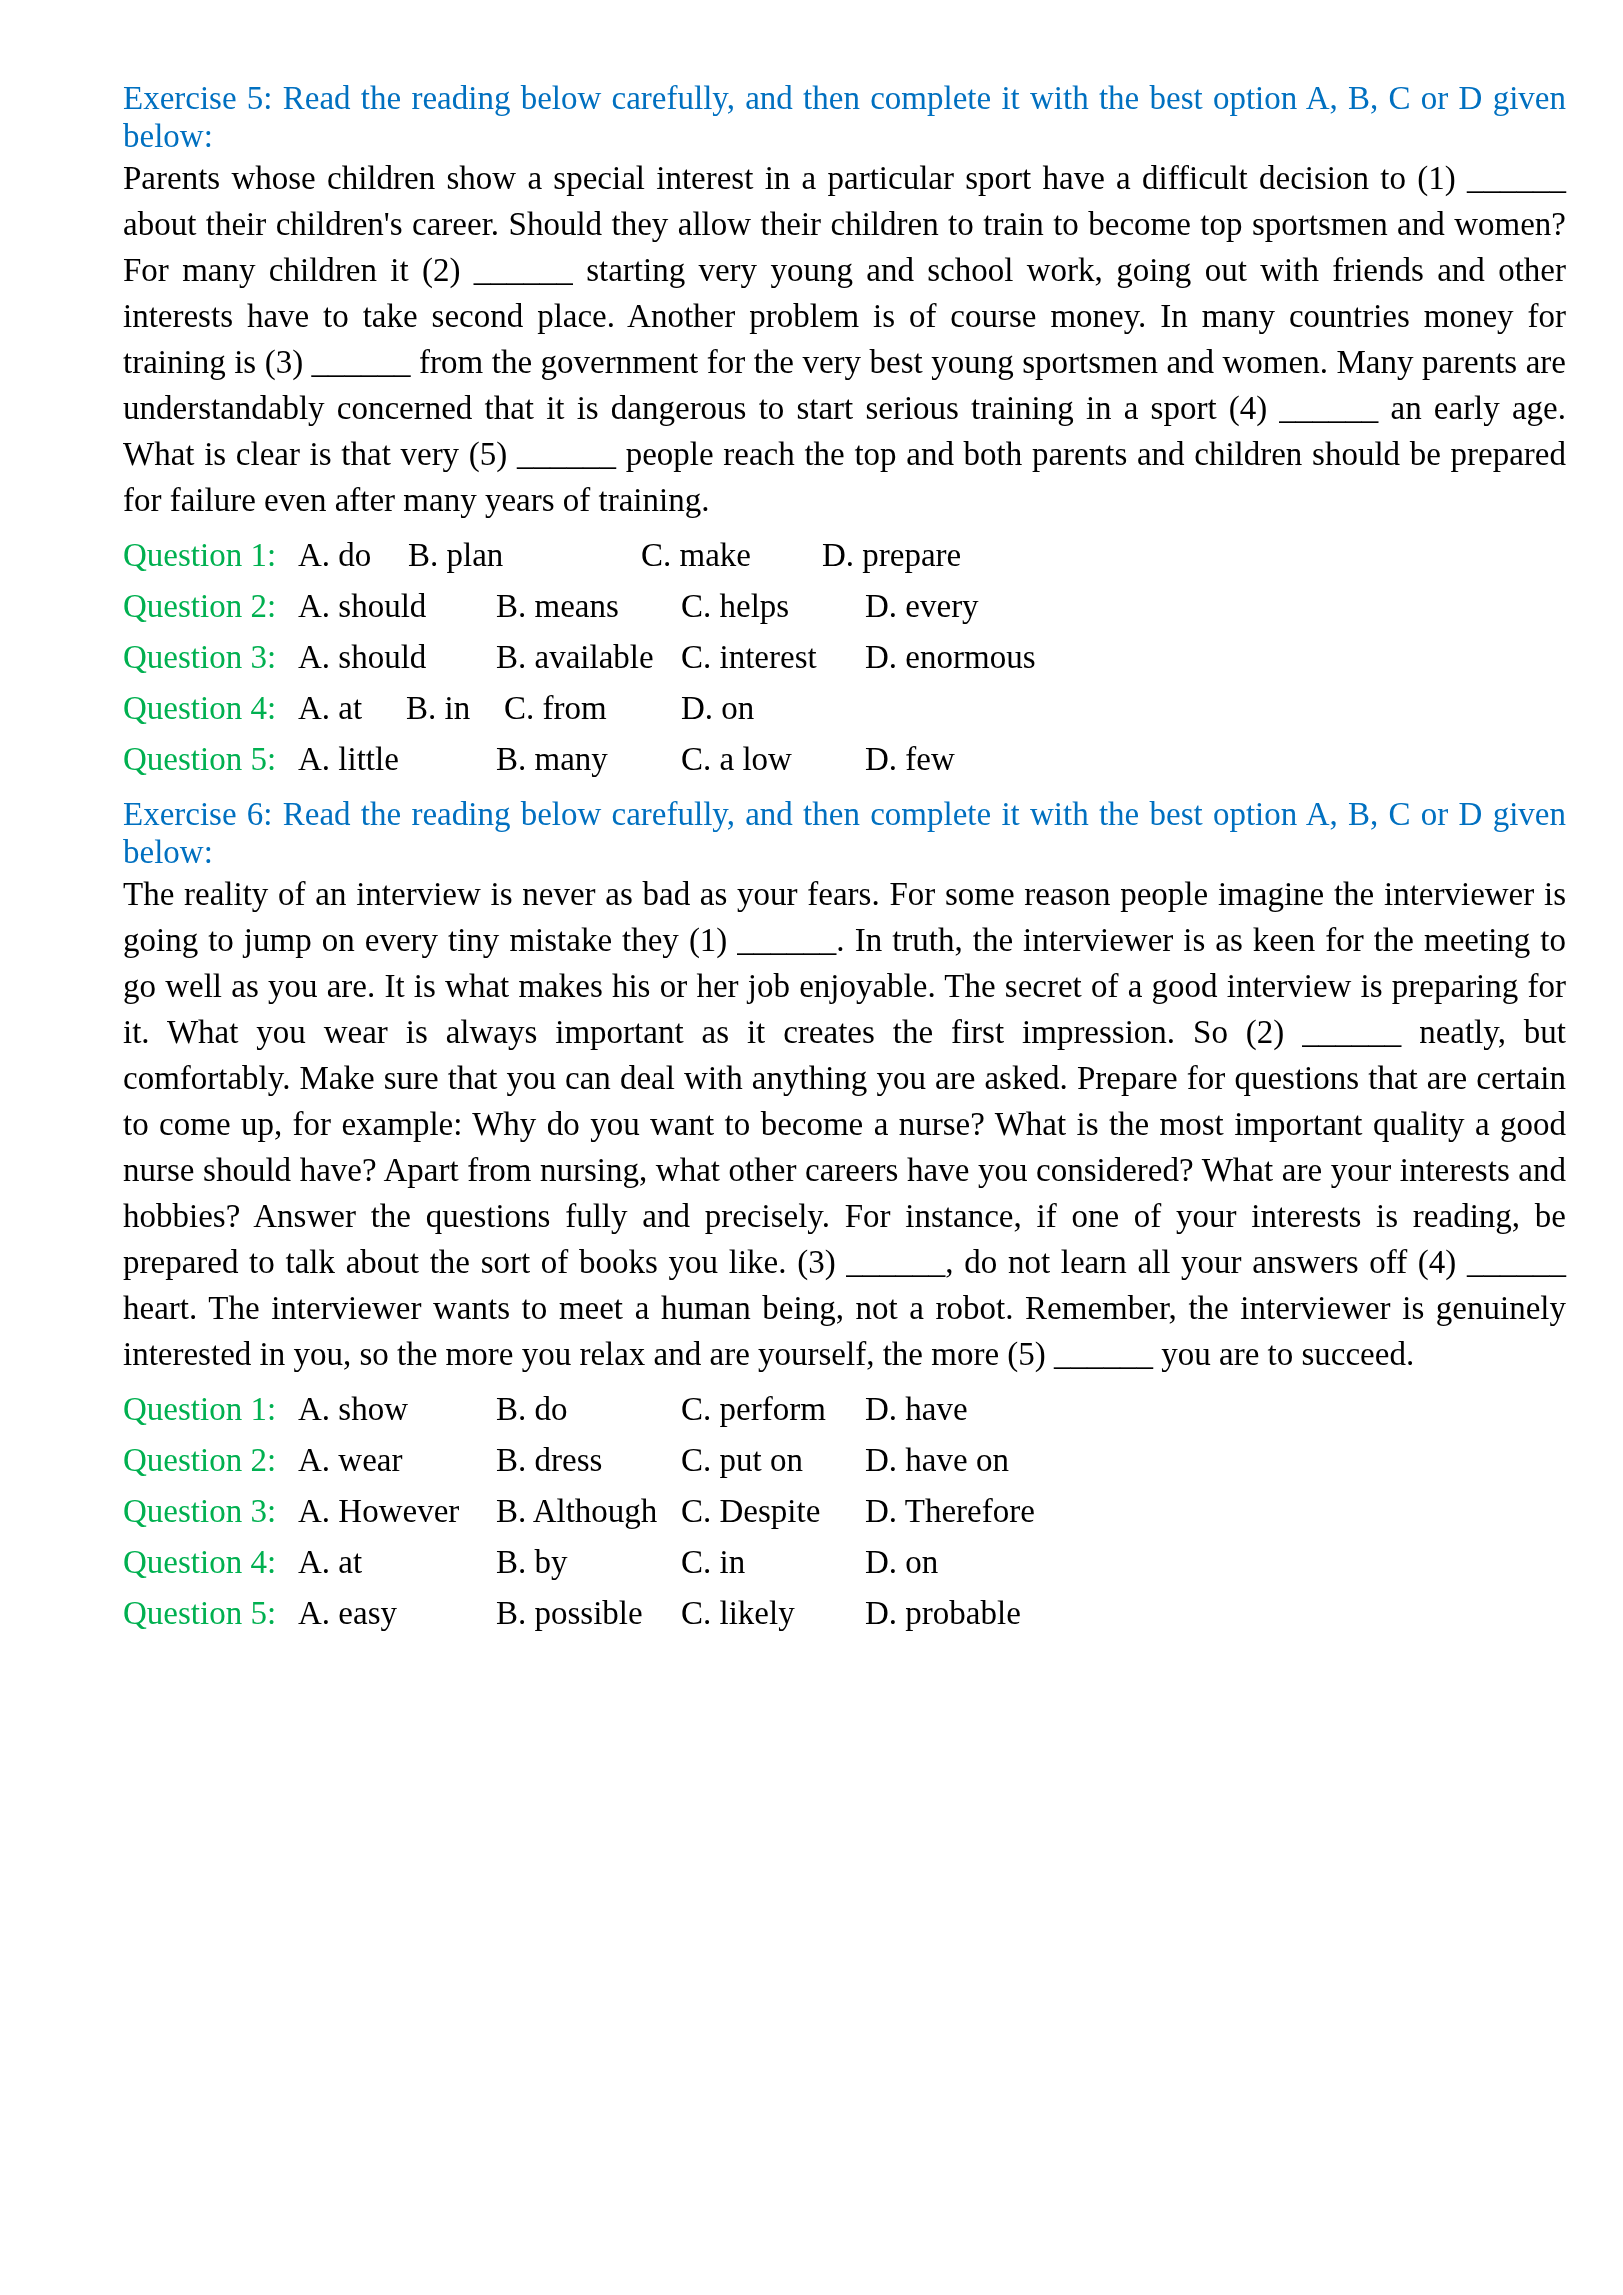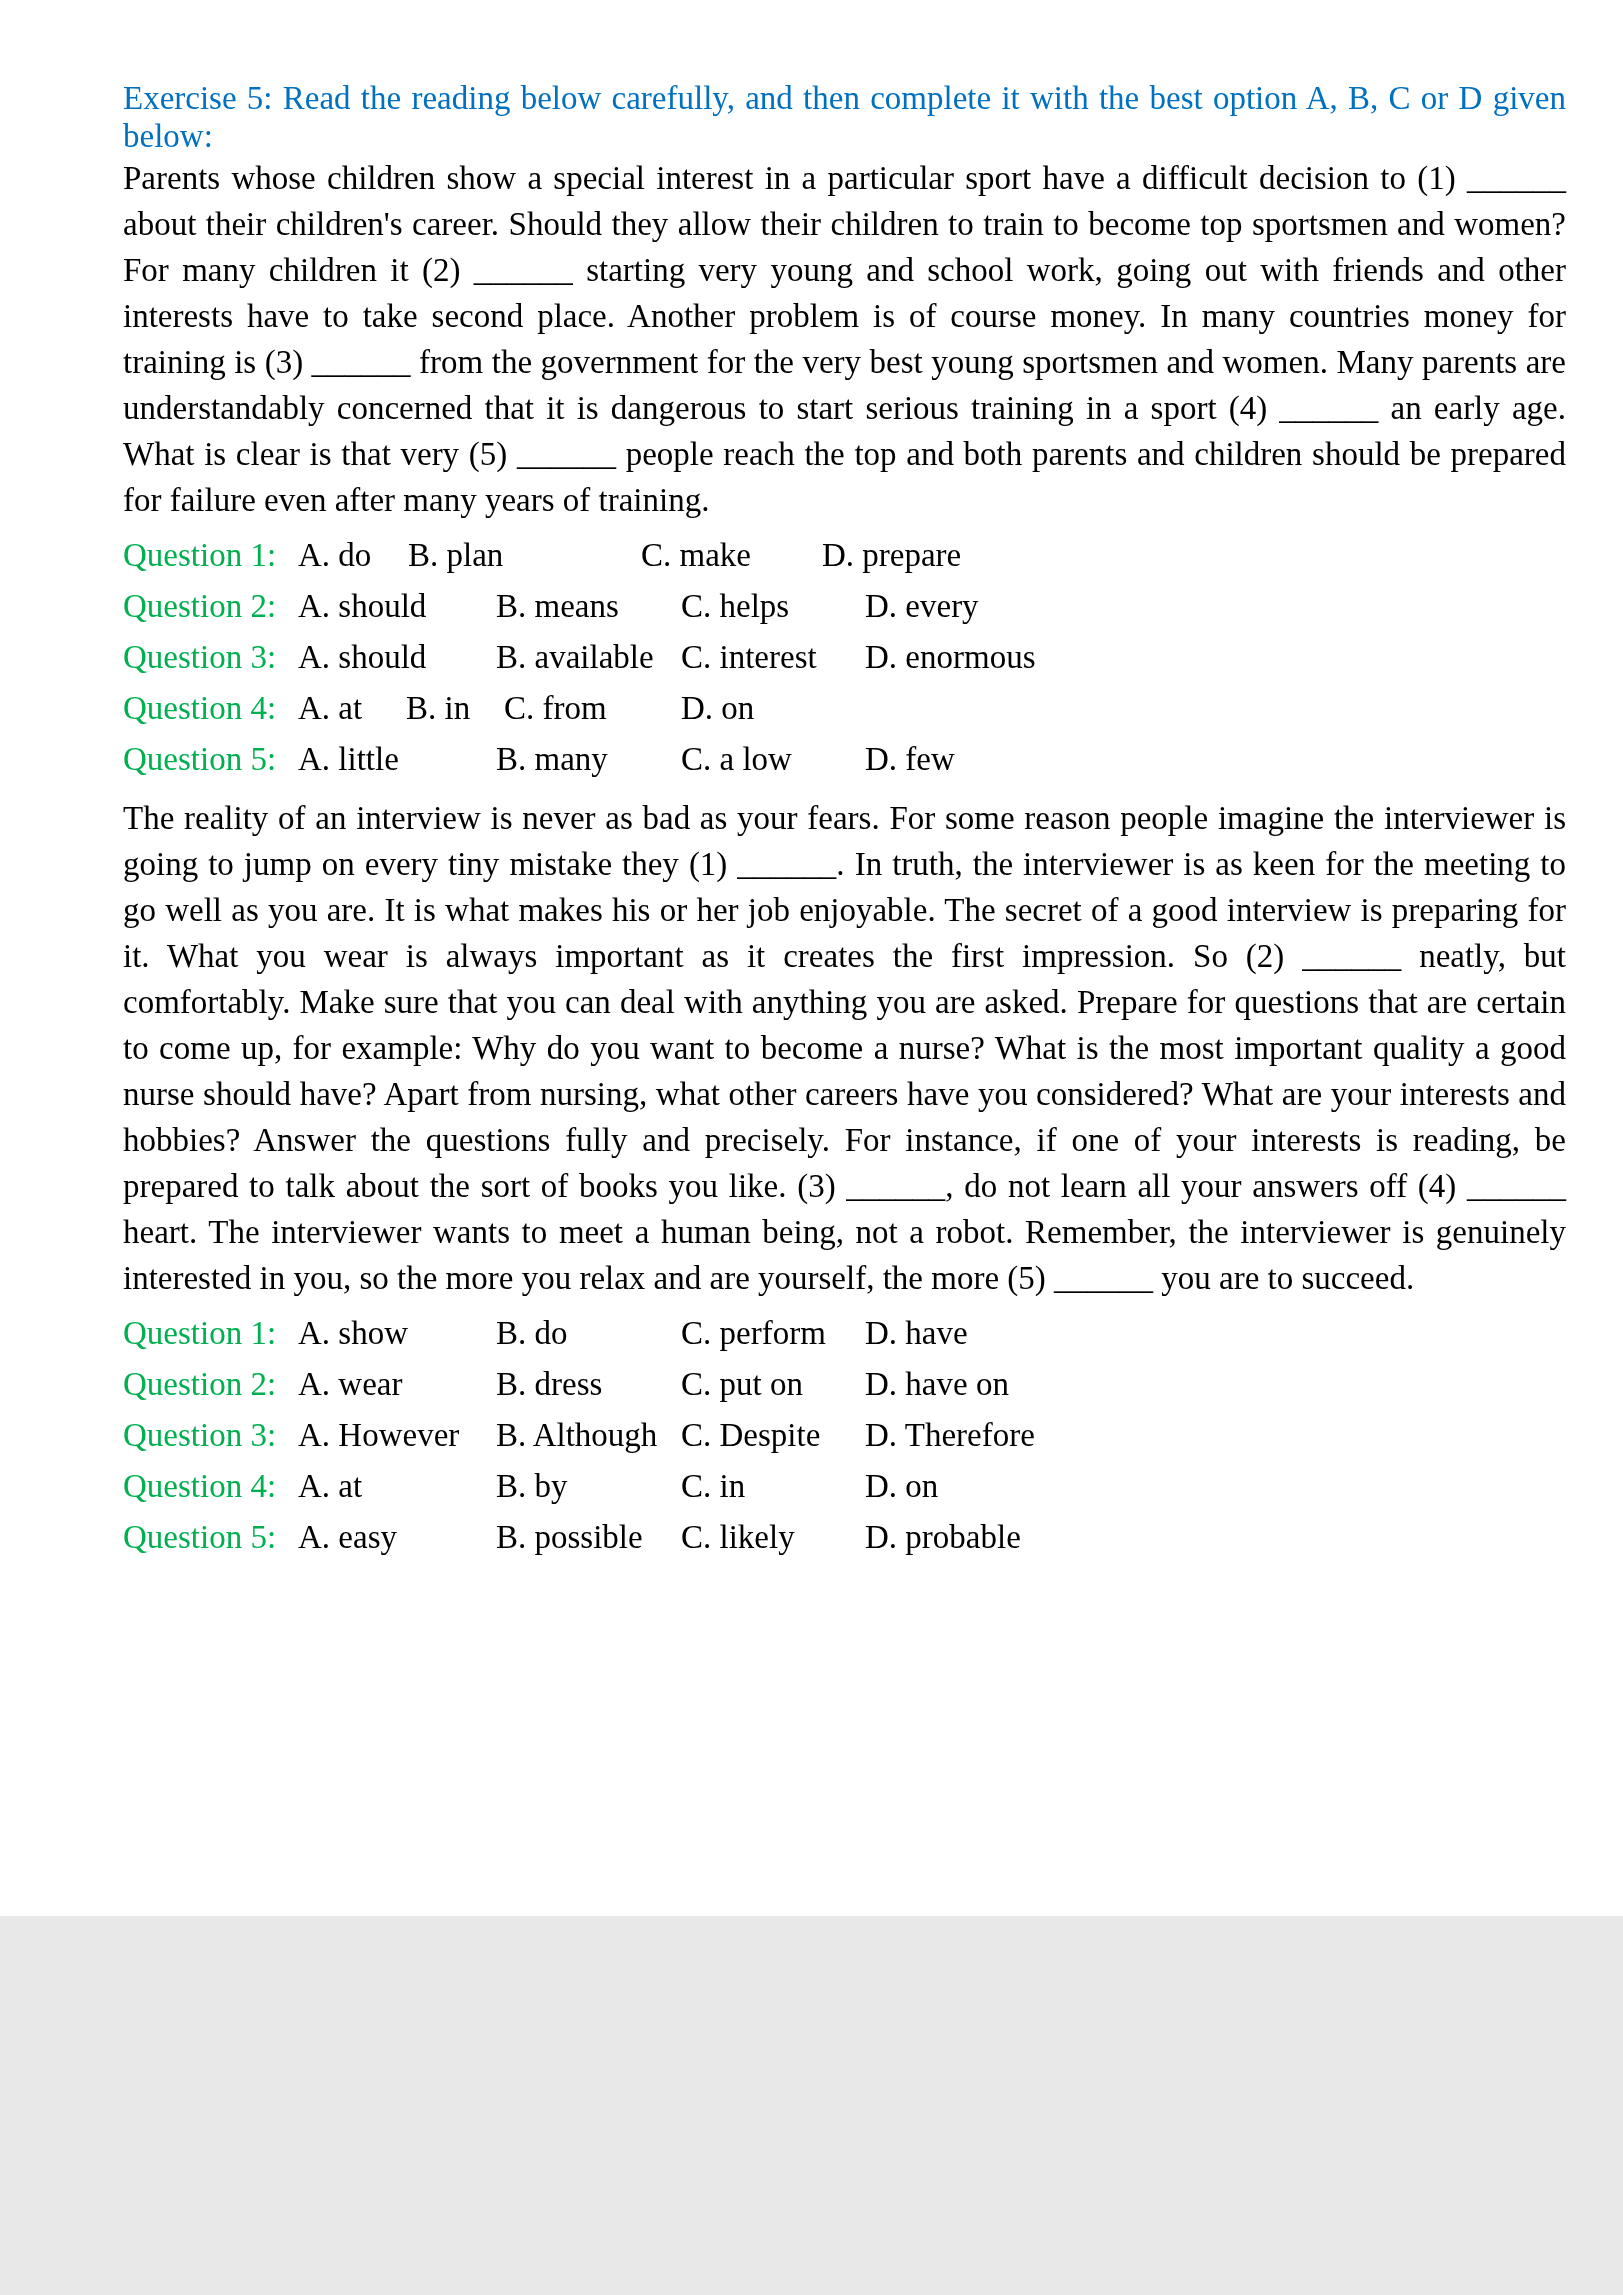--- a/index.html
+++ b/index.html
@@ -8,21 +8,21 @@
     --body_text: #000000;
     --page_background: #FFFFFF;
   }
   * { margin: 0; padding: 0; box-sizing: border-box; }
   html, body { background: #e8e8e8; }
   body { font-family: "Liberation Serif", "DejaVu Serif", serif; }
 
   .page {
     position: relative;
     width: 1623px;
-    height: 1916px;
+    height: 2295px;
     background: var(--page_background);
     margin: 0 auto;
     overflow: hidden;
   }
   .content {
     position: absolute;
     left: 123px;
     top: 79px;
     width: 1443px;
     color: var(--body_text);
@@ -131,20 +131,21 @@
             <span class="opt">A. little</span>
             <span class="opt">B. many</span>
             <span class="opt">C. a low</span>
             <span class="opt">D. few</span>
           </span>
         </div>
       </div>
     </section>
 
     <section class="exercise exercise-6">
+      <h2 class="heading">Exercise 6: Read the reading below carefully, and then complete it with the best option A, B, C or D given below:</h2>
       <p class="para">The reality of an interview is never as bad as your fears. For some reason people imagine the interviewer is going to jump on every tiny mistake they (1) ______. In truth, the interviewer is as keen for the meeting to go well as you are. It is what makes his or her job enjoyable. The secret of a good interview is preparing for it. What you wear is always important as it creates the first impression. So (2) ______ neatly, but comfortably. Make sure that you can deal with anything you are asked. Prepare for questions that are certain to come up, for example: Why do you want to become a nurse? What is the most important quality a good nurse should have? Apart from nursing, what other careers have you considered? What are your interests and hobbies? Answer the questions fully and precisely. For instance, if one of your interests is reading, be prepared to talk about the sort of books you like. (3) ______, do not learn all your answers off (4) ______ heart. The interviewer wants to meet a human being, not a robot. Remember, the interviewer is genuinely interested in you, so the more you relax and are yourself, the more (5) ______ you are to succeed.</p>
 
       <div class="q-block">
         <div class="q-row">
           <span class="q-label">Question 1:</span>
           <span class="opts">
             <span class="opt">A. show</span>
             <span class="opt">B. do</span>
             <span class="opt">C. perform</span>
             <span class="opt">D. have</span>

